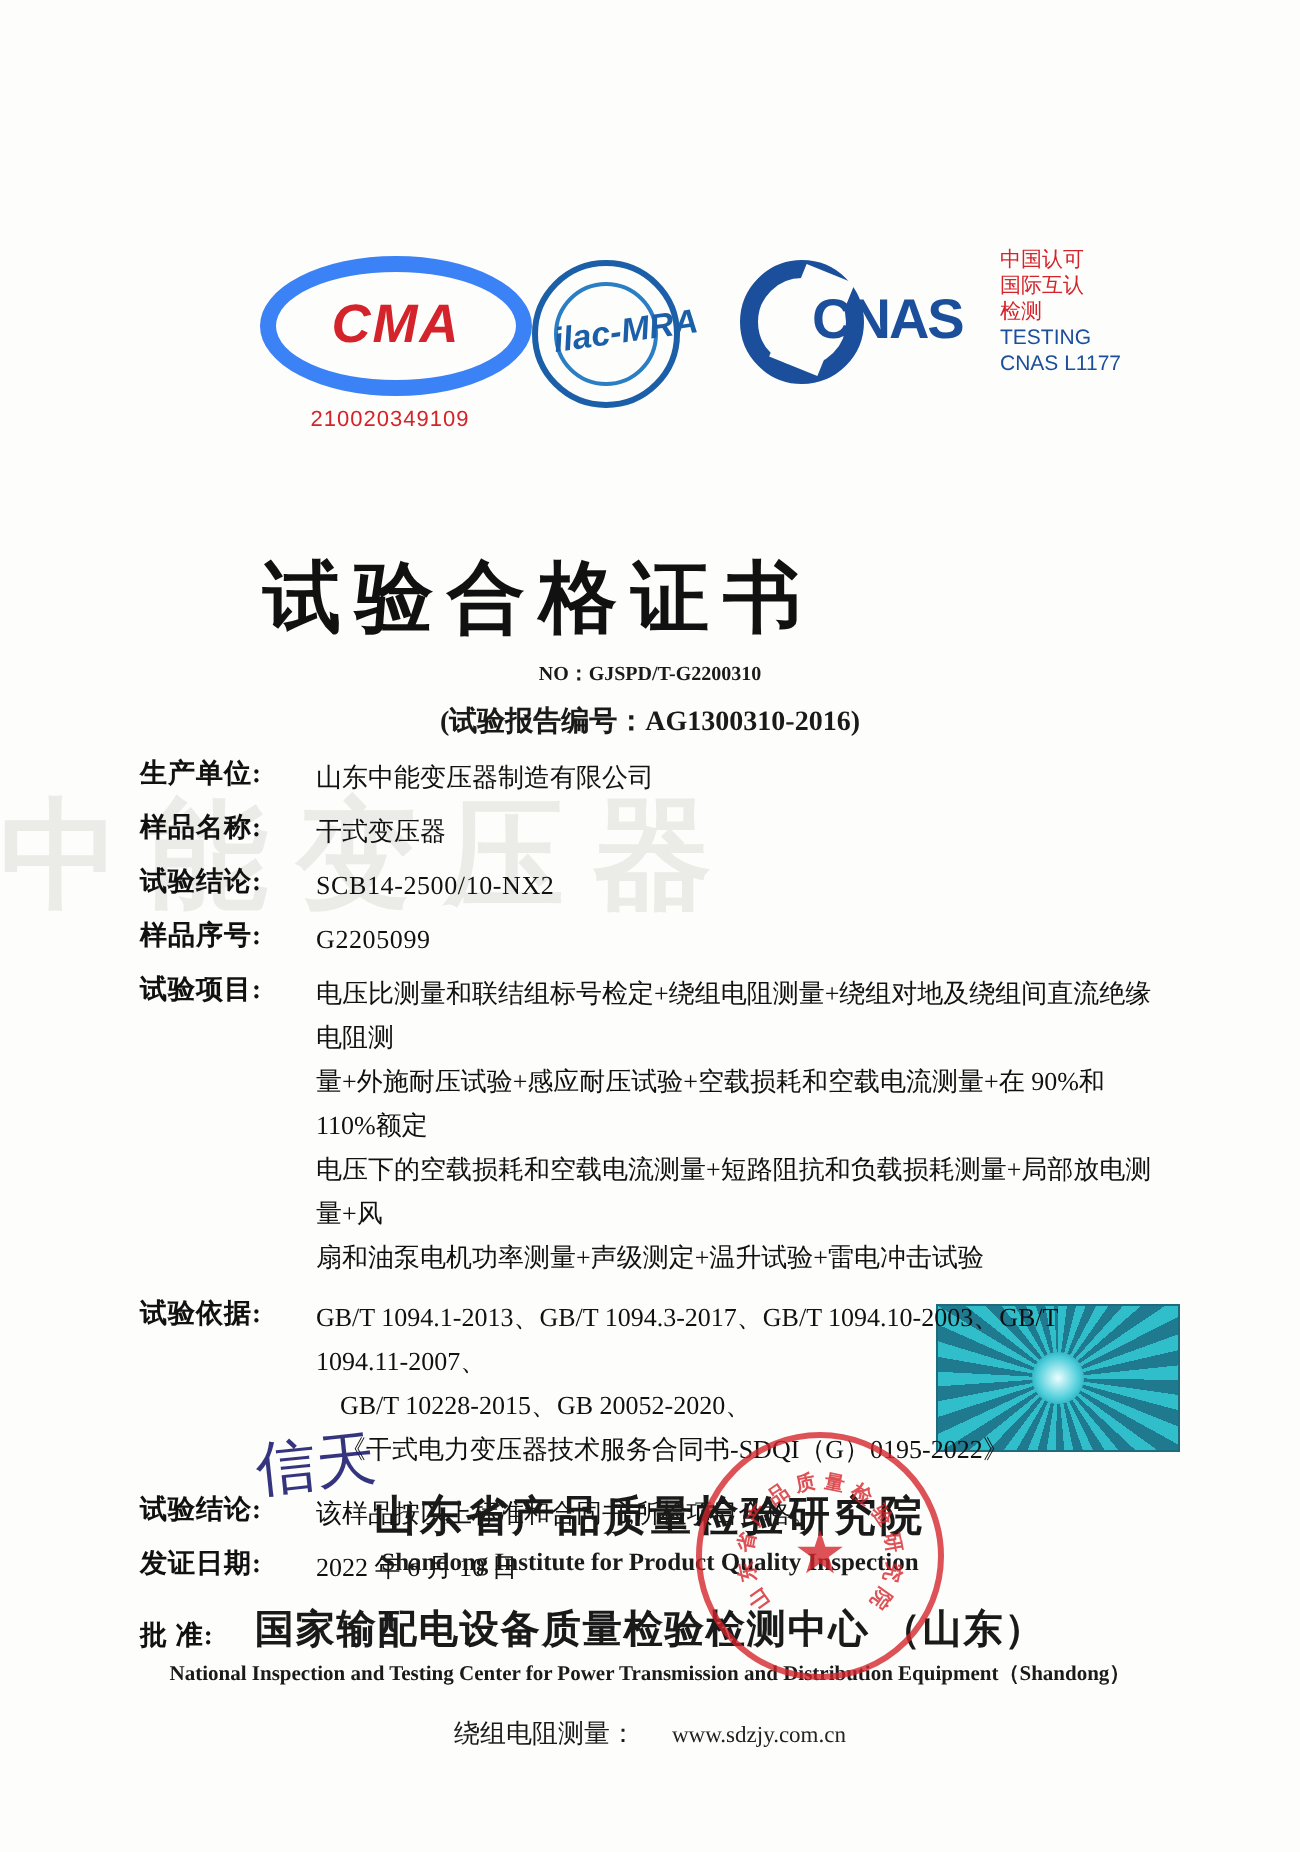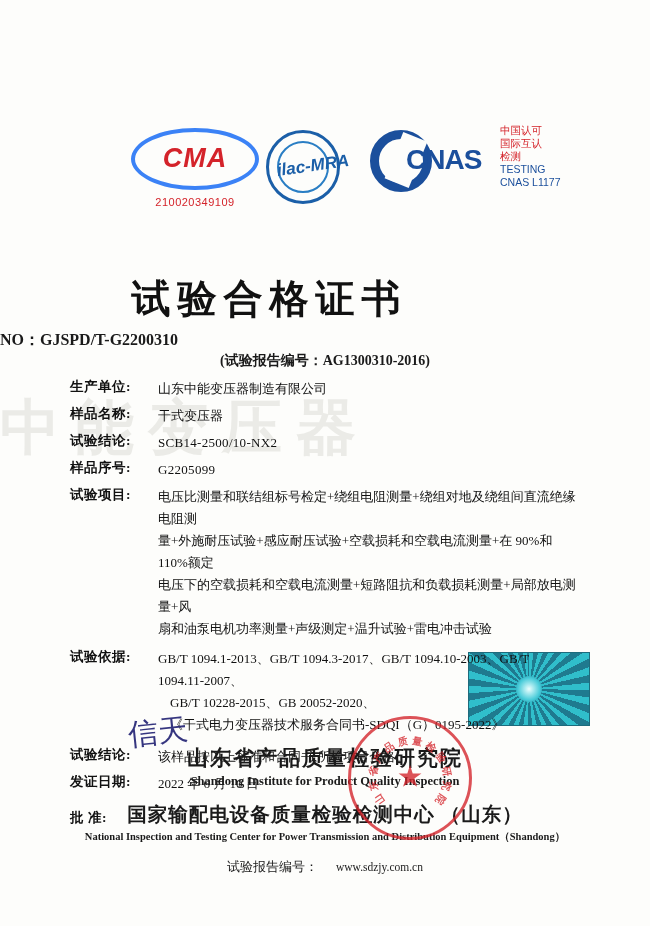--- a/index.html
+++ b/index.html
@@ -49,21 +49,21 @@
   .cma-wrap {
     position: absolute;
     left: 130px;
     top: 10px;
     width: 130px;
     text-align: center;
   }
   .cma-oval {
     width: 120px;
     height: 54px;
-    border: 4px solid #3b82f6;
+    border: 8px solid #3b82f6;
     border-radius: 50%/50%;
     margin: 0 auto;
     position: relative;
     overflow: hidden;
   }
   .cma-text {
     position: absolute;
     top: 50%;
     left: 50%;
     transform: translate(-50%, -52%);
@@ -183,22 +183,22 @@
     font-size: 39px;
     letter-spacing: 7px;
     color: #111;
     z-index: 3;
   }
   .cert-no {
     position: absolute;
     top: 330px;
     left: 0;
     width: 650px;
-    text-align: left;
-    font-size: 16px;
+    text-align: center;
+    font-size: 10px;
     font-weight: 700;
     z-index: 3;
   }
   .cert-report-no {
     position: absolute;
     top: 352px;
     left: 0;
     width: 650px;
     text-align: center;
     font-size: 14px;
@@ -488,16 +488,16 @@
   </div>
 
   <div class="org">
     <div class="org-cn1">山东省产品质量检验研究院</div>
     <div class="org-en1">Shandong Institute for Product Quality Inspection</div>
     <div class="org-cn2">国家输配电设备质量检验检测中心 （山东）</div>
     <div class="org-en2">National Inspection and Testing Center for Power Transmission and Distribution Equipment（Shandong）</div>
   </div>
 
   <div class="query">
-    <span>试验报告编号：</span><span class="url">www.sdzjy.com.cn</span>
+    <span>绕组电阻测量：</span><span class="url">www.sdzjy.com.cn</span>
   </div>
 
 </div>
 
 </body></html>

